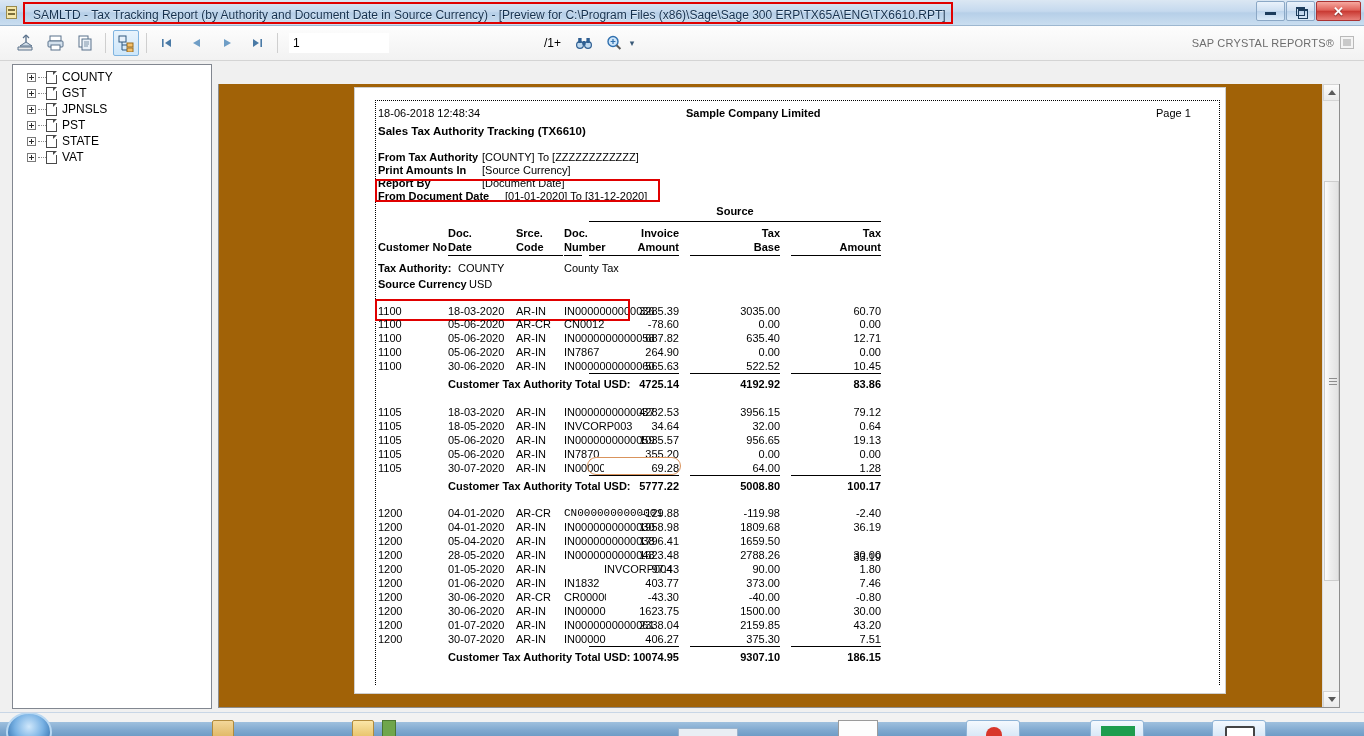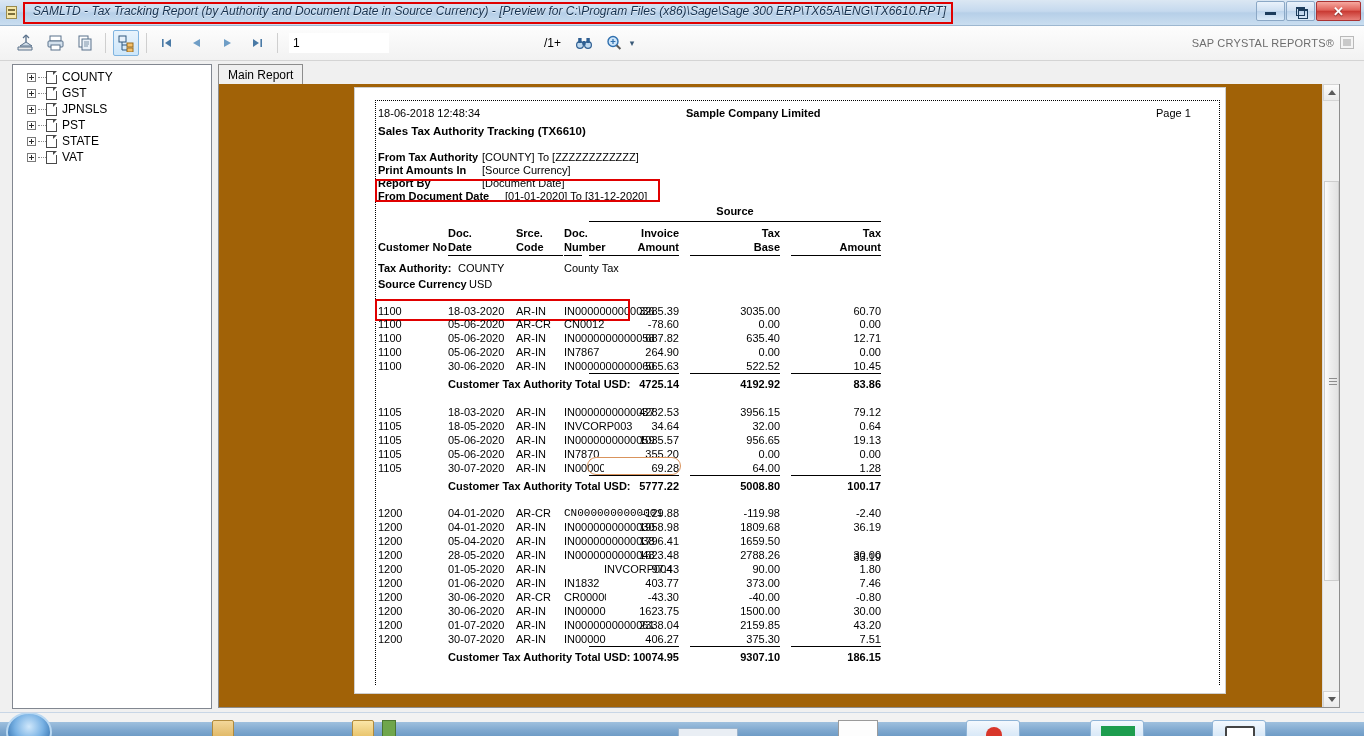--- a/index.html
+++ b/index.html
@@ -33,26 +33,25 @@
   }
   .title-icon .bar {
     position: absolute; left: 4px; top: 4px; width: 7px; height: 2px; background: #7d6f3a;
   }
   .title-icon .bar2 {
     position: absolute; left: 4px; top: 8px; width: 7px; height: 2px; background: #7d6f3a;
   }
   .title-highlight {
     border: 2px solid #e00000;
     height: 22px;
-    display: flex; align-items: flex-start;
+    display: flex; align-items: flex-end;
     padding: 0 6px 0 8px;
     margin-left: 1px;
     max-width: 930px;
     overflow: hidden;
-    font-style: italic;
   }
   .title-text {
     font-size: 12px; color: #16314e; white-space: nowrap;
     text-shadow: 0 1px 0 rgba(255,255,255,.6);
   }
   .wincontrols {
     position: absolute; right: 3px; top: 1px;
     display: flex; align-items: center; gap: 1px;
   }
   .winbtn {
@@ -418,24 +417,20 @@
         </div>
         <div class="tree-item">
           <span class="expander"></span>
           <span class="dotline"></span>
           <span class="docicon"></span>
           <span class="tree-label">VAT</span>
         </div>
       </div>
     </div>
 
-    <div class="tabstrip">
-      <span class="tab">Main Report</span>
-      <div class="tab-underline"></div>
-    </div>
 
     <div class="preview">
 
       <div class="page">
         <div class="page-inner">
           <div class="rpt">
 
             <div class="rpt-line" style="left:2px; top:6px;">18-06-2018  12:48:34</div>
             <div class="rpt-line b" style="left:310px; top:6px;">Sample Company Limited</div>
             <div class="rpt-line" style="left:780px; top:6px;">Page 1</div>

